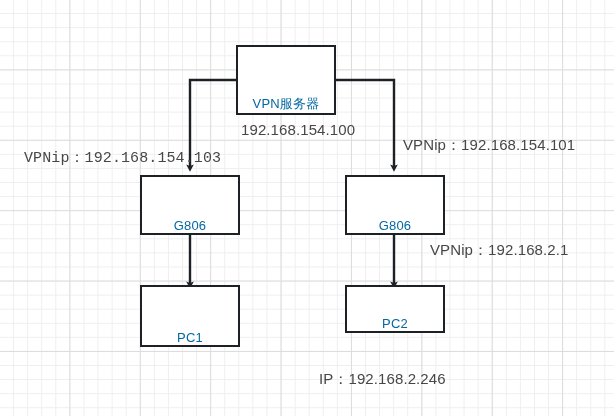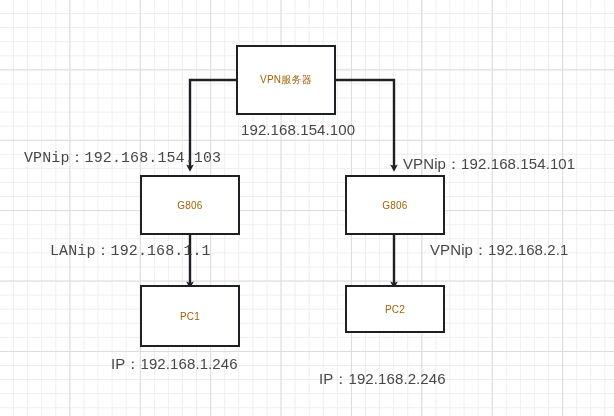--- a/index.html
+++ b/index.html
@@ -31,24 +31,24 @@
       14.08px 14.08px;
     background-position: -1px -1px, -1px -1px, -1px -1px, -1px -1px;
   }
 
   .node {
     position: absolute;
     box-sizing: border-box;
     border: 2px solid #1d2025;
     background: #ffffff;
     display: flex;
-    align-items: center;
+    align-items: flex-end;
     justify-content: center;
-    color: #a16207;
-    font-size: 10px;
+    color: #0369a1;
+    font-size: 13px;
     letter-spacing: 0.2px;
     z-index: 3;
   }
 
   .label {
     position: absolute;
     color: #474747;
     font-size: 15px;
     white-space: nowrap;
     z-index: 4;
@@ -106,23 +106,21 @@
   </div>
 
   <div class="node" style="left:345px; top:285px; width:100px; height:48px;">
     <span>PC2</span>
   </div>
 
   <div class="label" style="left:241px; top:121px;">192.168.154.100</div>
 
   <div class="label right-align" style="left:24px; top:148px; width:160px;">VPNip：192.168.154.103</div>
 
-  <div class="label" style="left:403px; top:155px;">VPNip：192.168.154.101</div>
+  <div class="label" style="left:403px; top:136px;">VPNip：192.168.154.101</div>
 
-  <div class="label right-align" style="left:50px; top:241px; width:134px;">LANip：192.168.1.1</div>
 
   <div class="label" style="left:430px; top:241px;">VPNip：192.168.2.1</div>
 
-  <div class="label" style="left:111px; top:355px;">IP：192.168.1.246</div>
 
   <div class="label" style="left:319px; top:370px;">IP：192.168.2.246</div>
 
 </div>
 
 </body></html>

